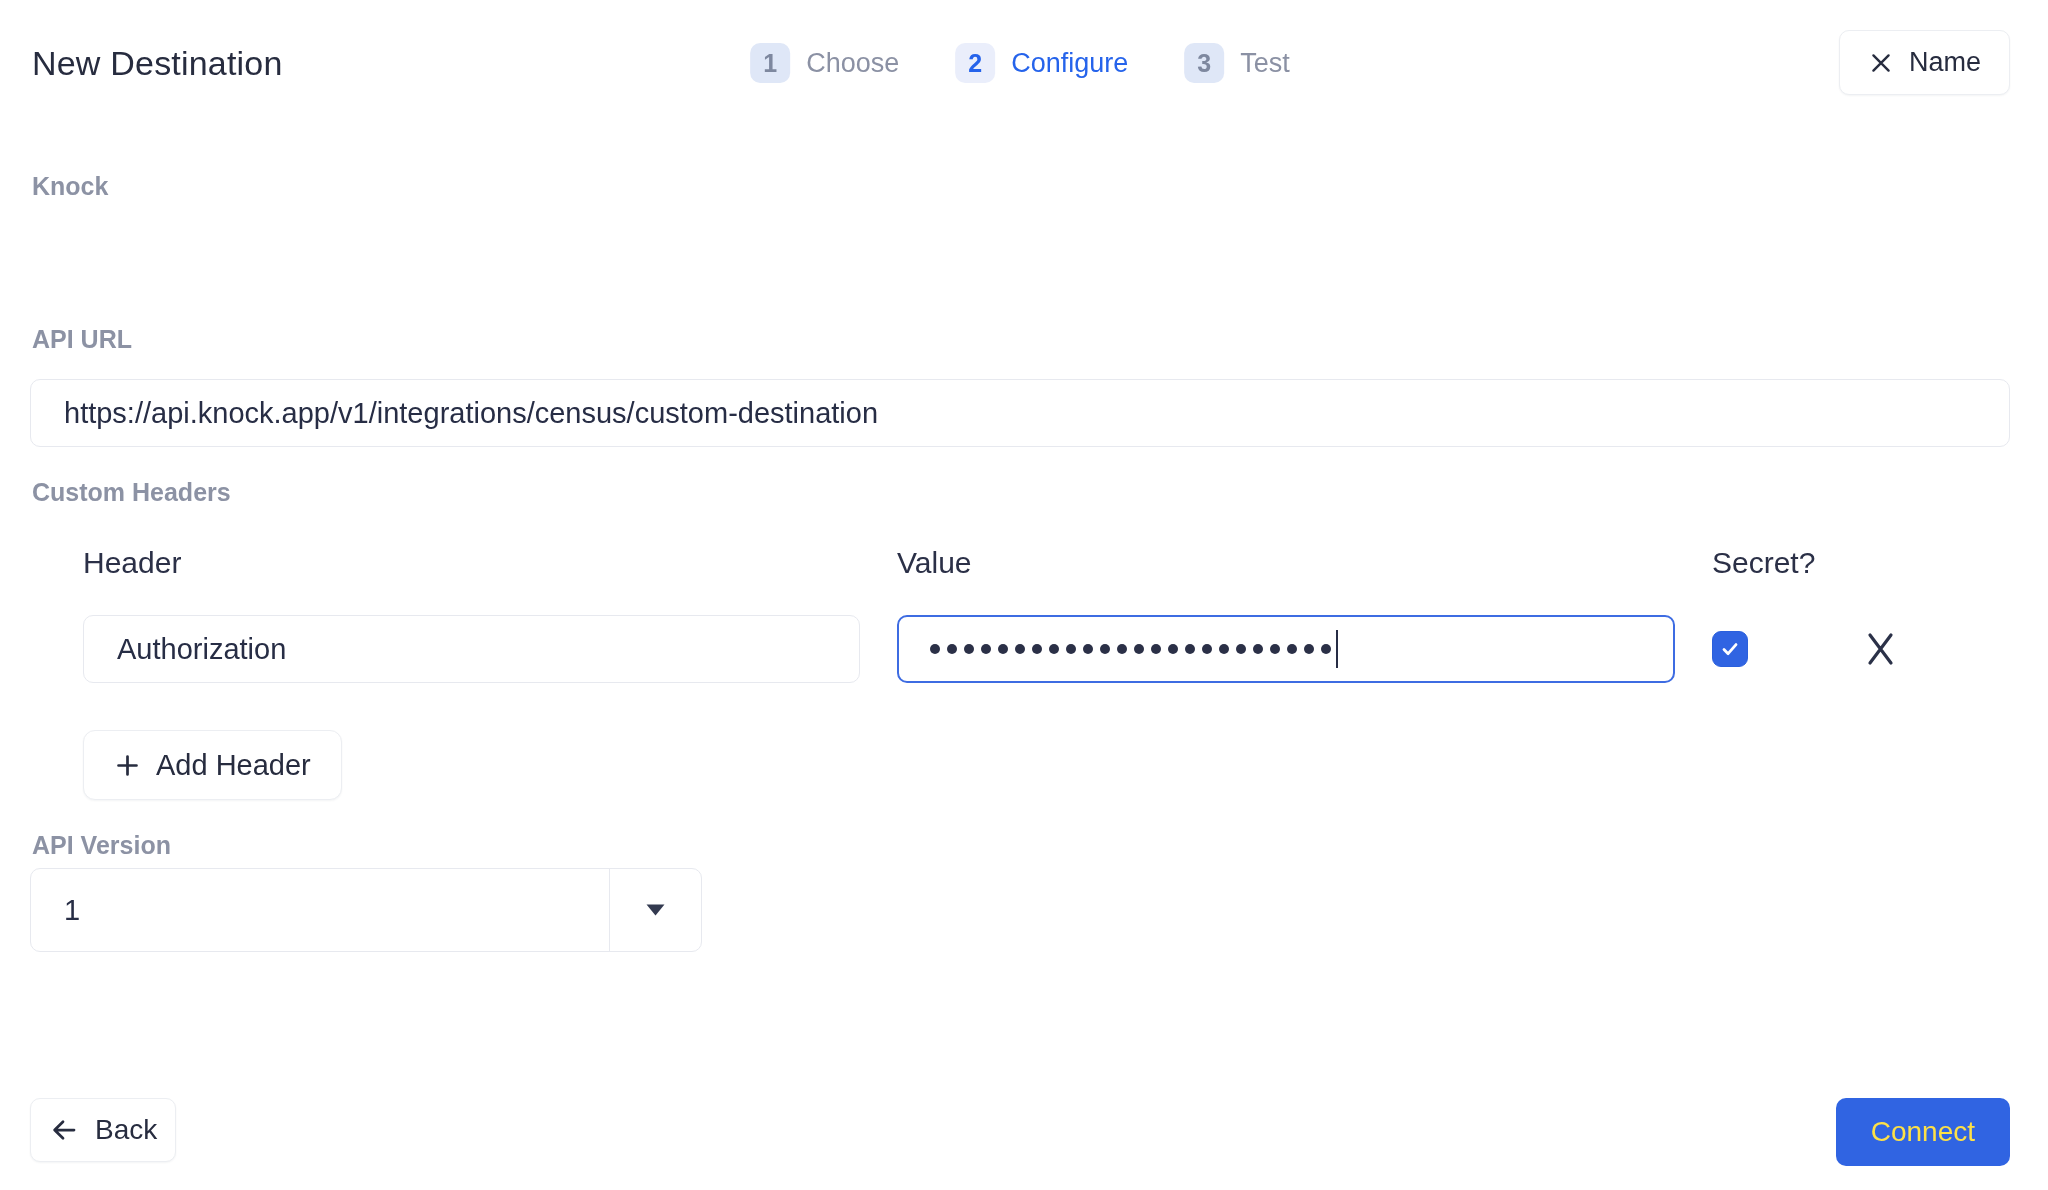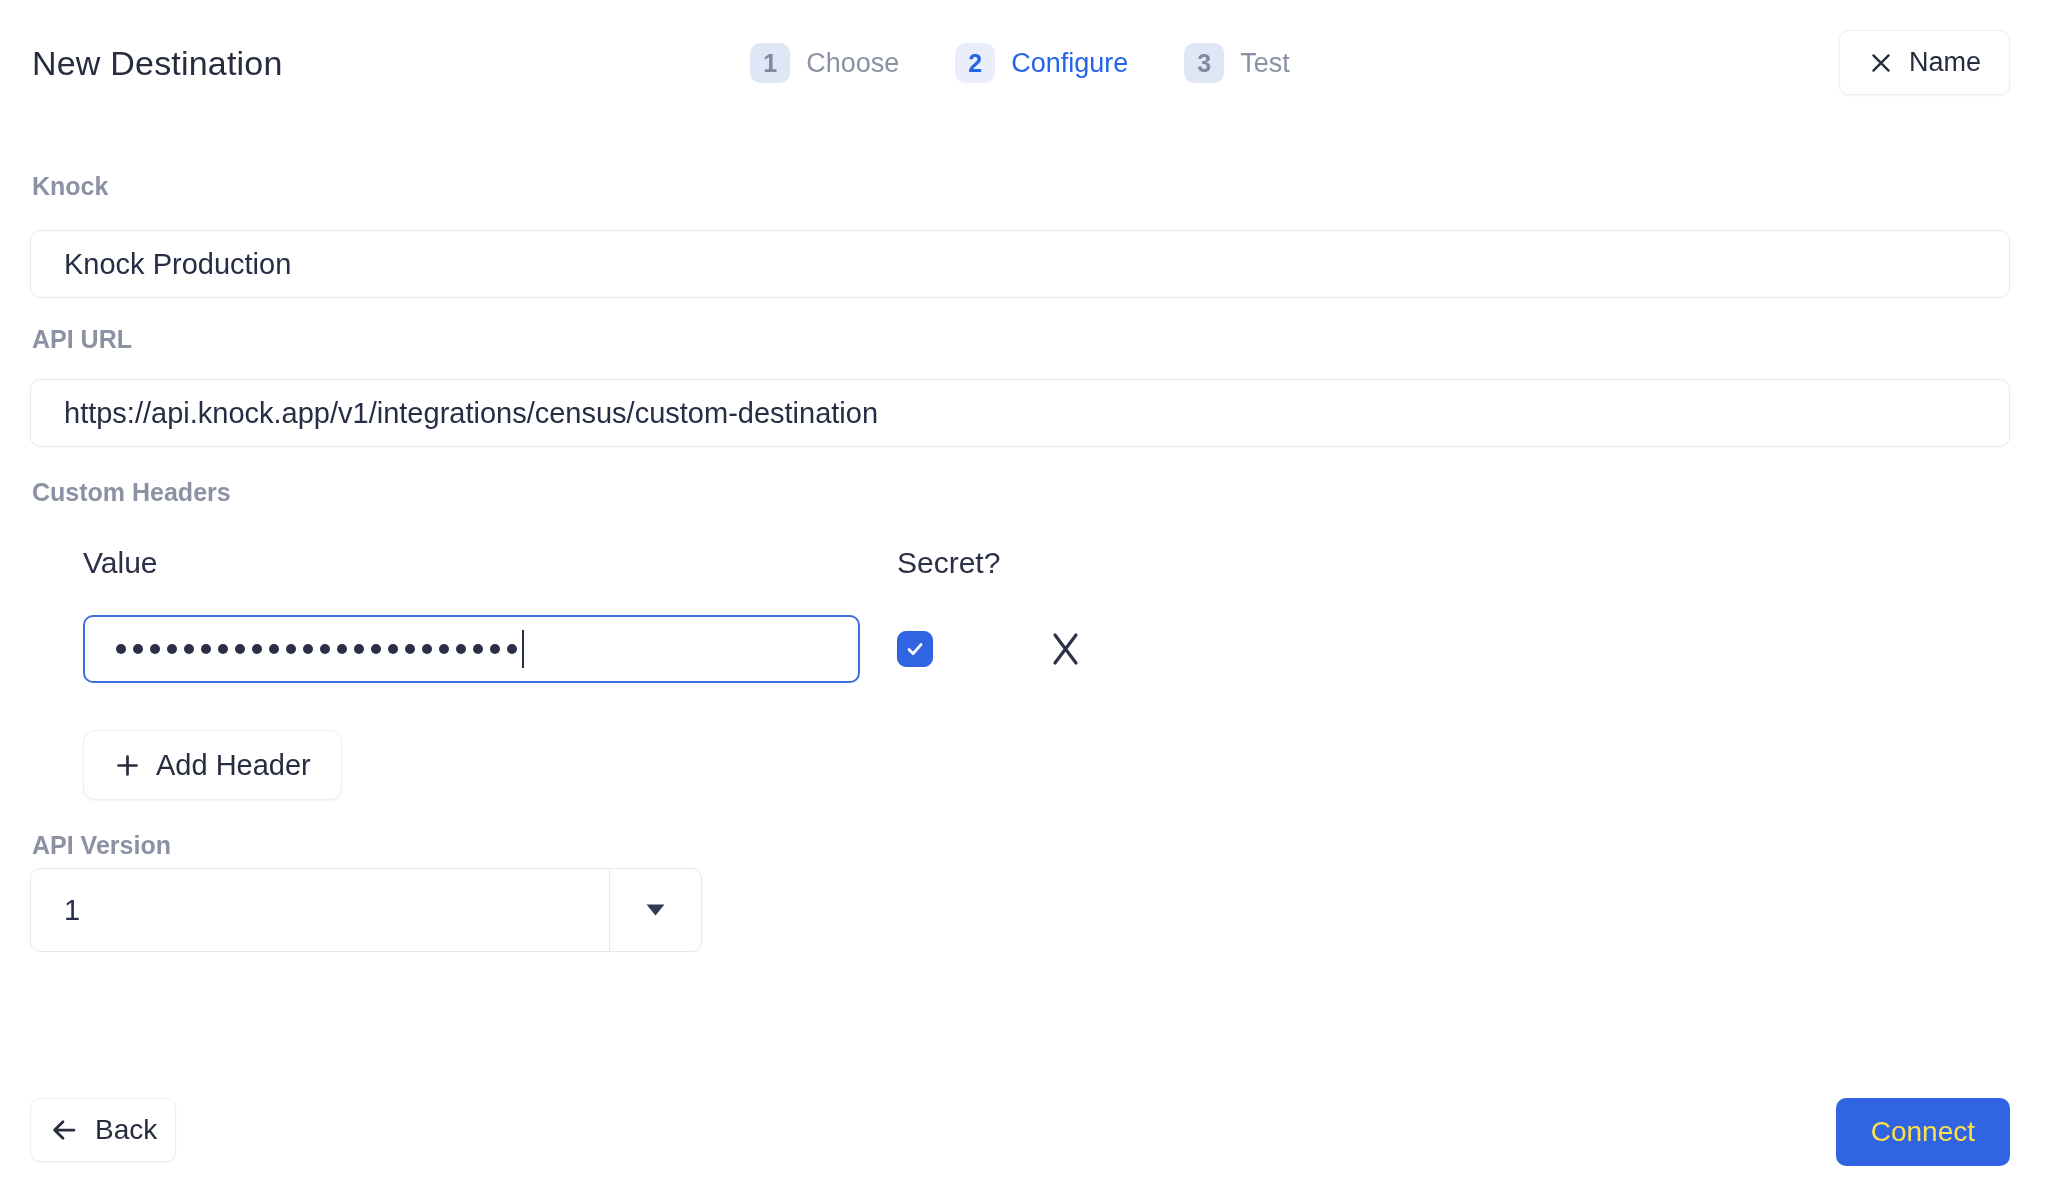--- a/index.html
+++ b/index.html
@@ -99,33 +99,34 @@
       <span style="display:flex">
         <svg width="26" height="26" viewBox="0 0 24 24">
             <path d="M5 5 L19 19 M19 5 L5 19" stroke="#272c3f" stroke-width="2.2" stroke-linecap="round" fill="none"></path>
           </svg>
       </span>
       <span>Name</span>
     </button>
   </div>
 
   <div class="field-label lbl-name">Knock</div>
-  <input class="text-input input-name" value="Knock Production" style="">
 
   <div class="field-label lbl-apiurl">API URL</div>
   <input class="text-input input-apiurl" value="https://api.knock.app/v1/integrations/census/custom-destination" style="">
 
   <div class="field-label lbl-customheaders">Custom Headers</div>
 
   <div class="cols-row">
+    <div>Header</div>
     <div>Value</div>
     <div>Secret?</div>
   </div>
 
   <div class="header-row">
+    <input class="cell-input" value="Authorization" style="">
     <div class="value-box">
       <div class="dots">
           <span class="dot"></span>
           <span class="dot"></span>
           <span class="dot"></span>
           <span class="dot"></span>
           <span class="dot"></span>
           <span class="dot"></span>
           <span class="dot"></span>
           <span class="dot"></span>

